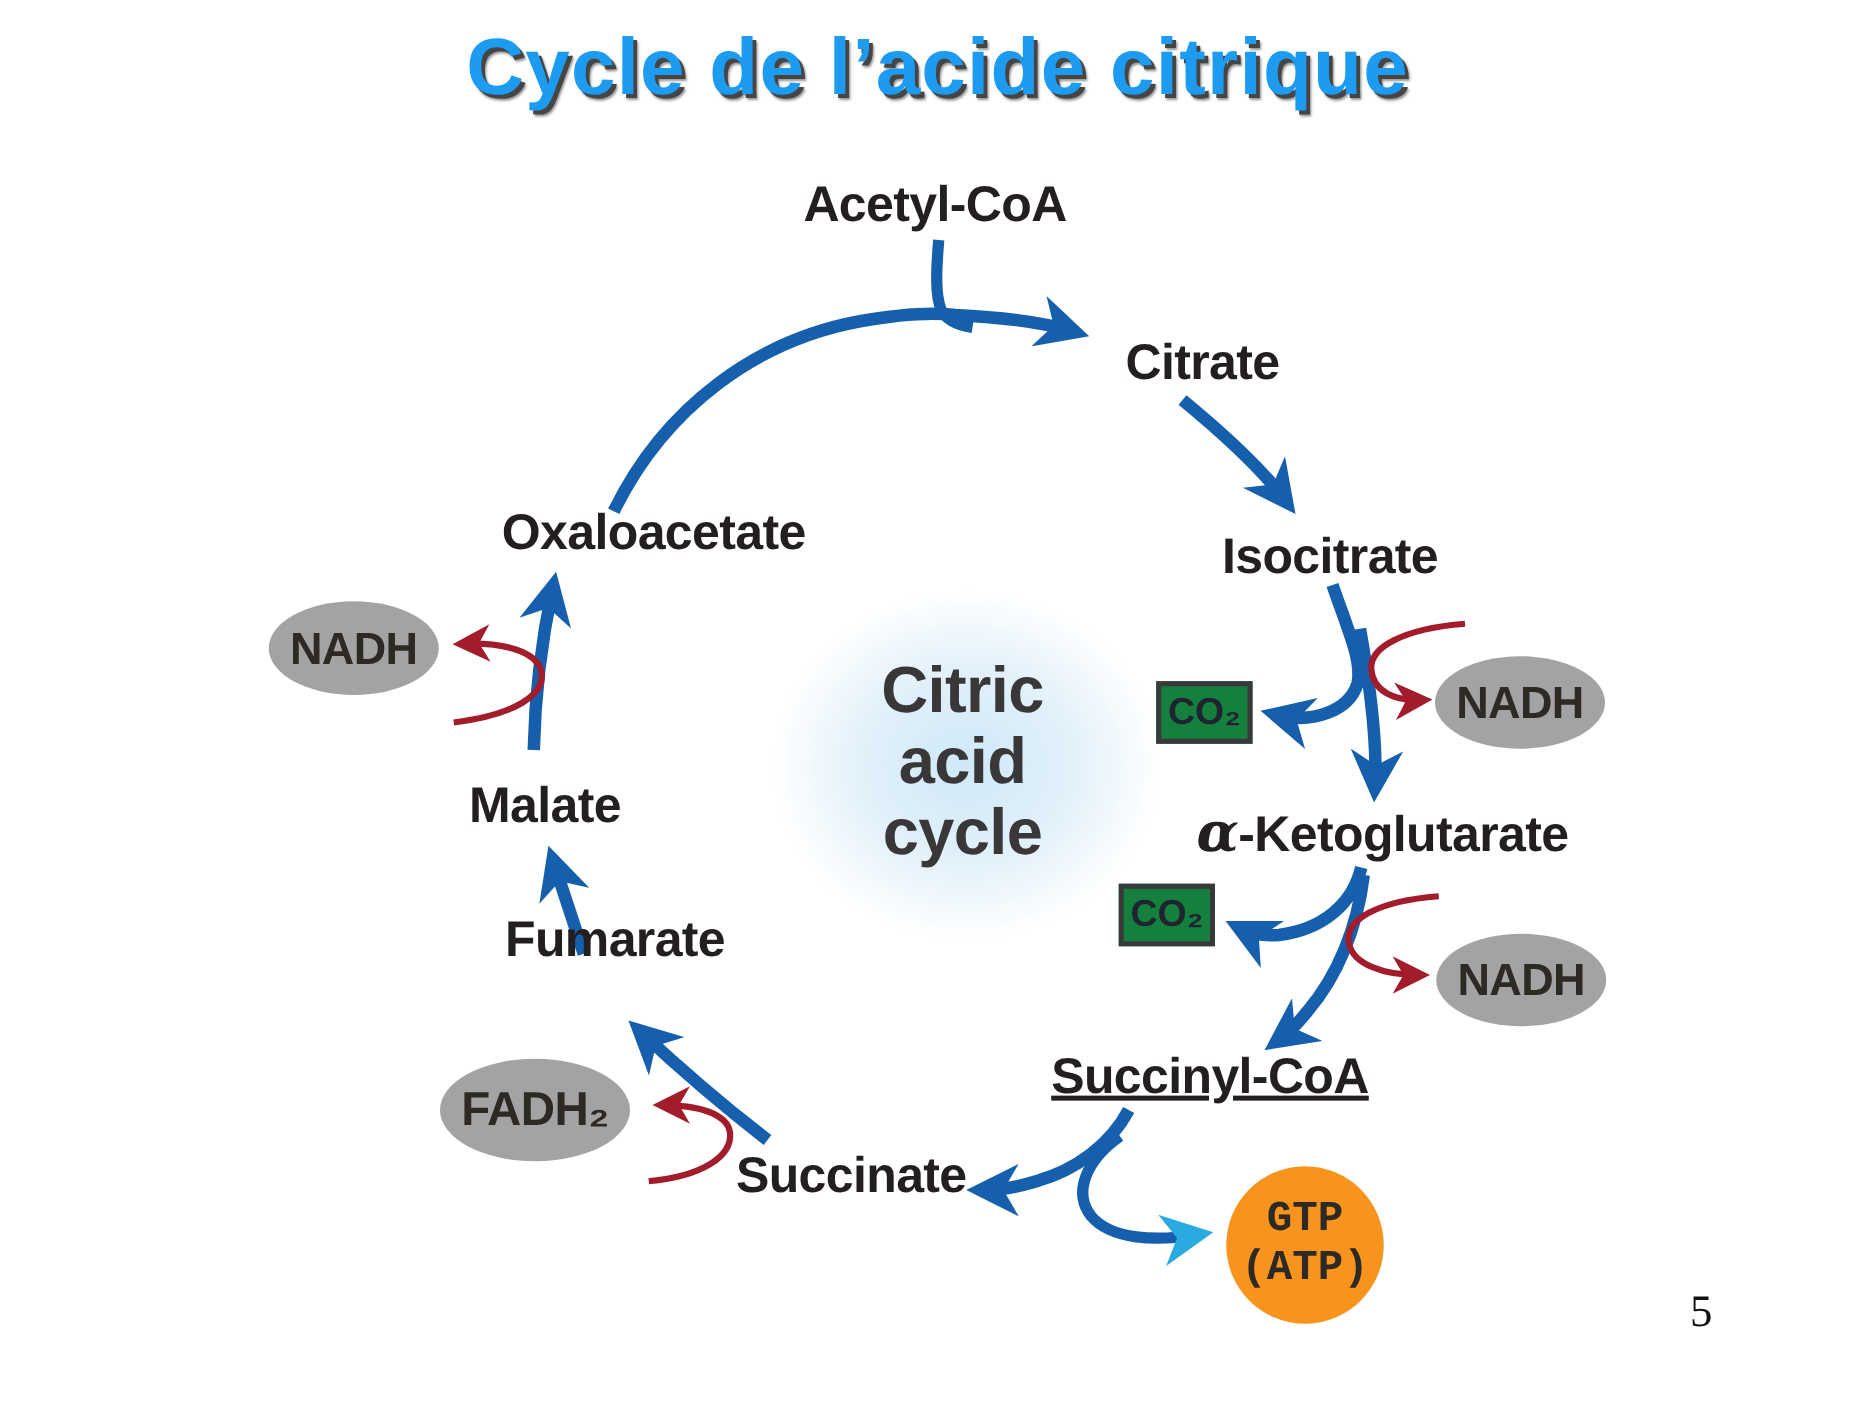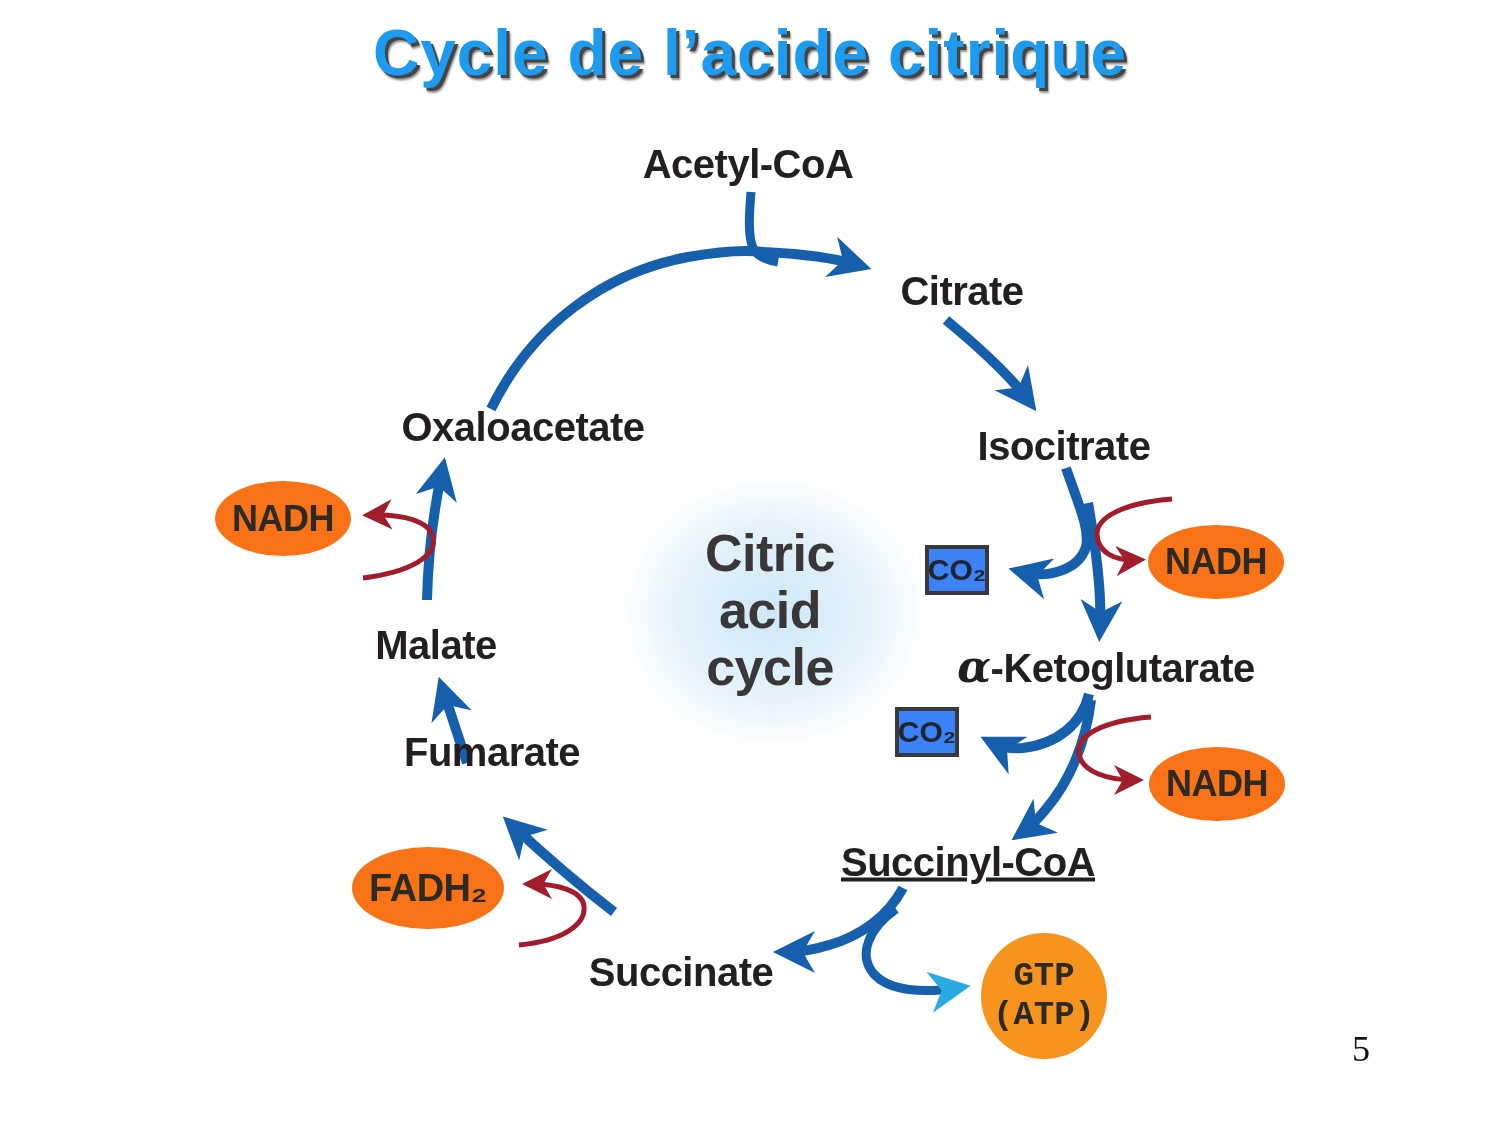--- a/index.html
+++ b/index.html
@@ -48,21 +48,21 @@
     transform:translate(-50%,-50%);
     text-align:center;
     font-weight:bold;
     font-size:52px;
     line-height:57px;
     color:#3a3739;
     letter-spacing:-0.5px;
   }
   .pill{
     position:absolute;
-    background:#f97316;
+    background:#a3a3a3;
     border-radius:50%;
     display:flex;
     align-items:center;
     justify-content:center;
     font-weight:bold;
     font-size:36px;
     color:#2d2a26;
     letter-spacing:-0.5px;
   }
   .gtp{
@@ -73,23 +73,23 @@
     flex-direction:column;
     align-items:center;
     justify-content:center;
     font-weight:bold;
     font-size:34px;
     line-height:39px;
     color:#2d2a26;
   }
   .co2{
     position:absolute;
-    width:64px;height:50px;
+    width:77px;height:50px;
     box-sizing:border-box;
-    background:#3b82f6;
+    background:#15803d;
     border:4px solid #39393b;
     display:flex;
     align-items:center;
     justify-content:center;
     font-weight:bold;
     font-size:30px;
     color:#1f2430;
   }
   .page-num{
     position:absolute;
@@ -140,21 +140,21 @@
     <path d="M 363 578 C 411 572 437 556 433 537 C 429 521 403 514 372 515" fill="none" stroke="#a21c2c" stroke-width="5" marker-end="url(#mred)"></path>
   </svg>
 
   <div class="node" style="left:748px;top:164px;">Acetyl-CoA</div>
   <div class="node" style="left:962px;top:291px;">Citrate</div>
   <div class="node" style="left:1064px;top:446px;">Isocitrate</div>
   <div class="node" style="left:1106px;top:666px;">
     <span class="alpha">α</span><span>-Ketoglutarate</span>
   </div>
   <div class="node" style="left:968px;top:862px;text-decoration:underline;">Succinyl-CoA</div>
-  <div class="node" style="left:681px;top:972px;">Succinate</div>
+  <div class="node" style="left:681px;top:941px;">Succinate</div>
   <div class="node" style="left:492px;top:752px;">Fumarate</div>
   <div class="node" style="left:436px;top:645px;text-align:center;">Malate</div>
   <div class="node" style="left:479px;top:427px;margin-left:44px;">Oxaloacetate</div>
 
   <div class="center-label">
     <div>Citric</div>
     <div>acid</div>
     <div>cycle</div>
   </div>
 

